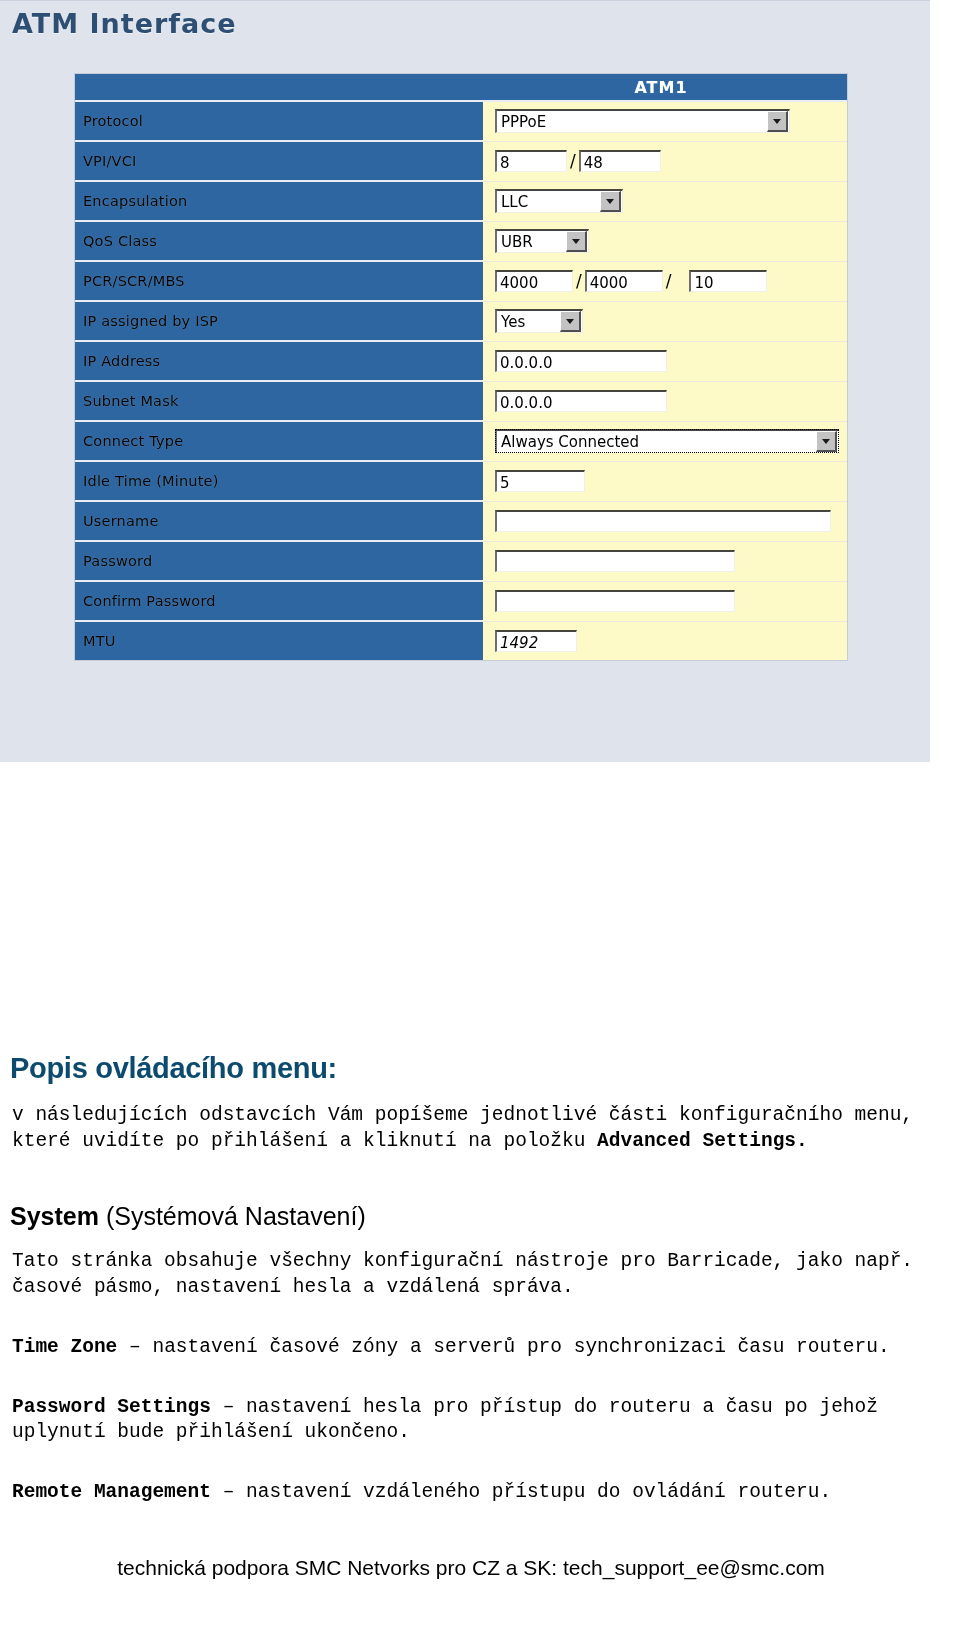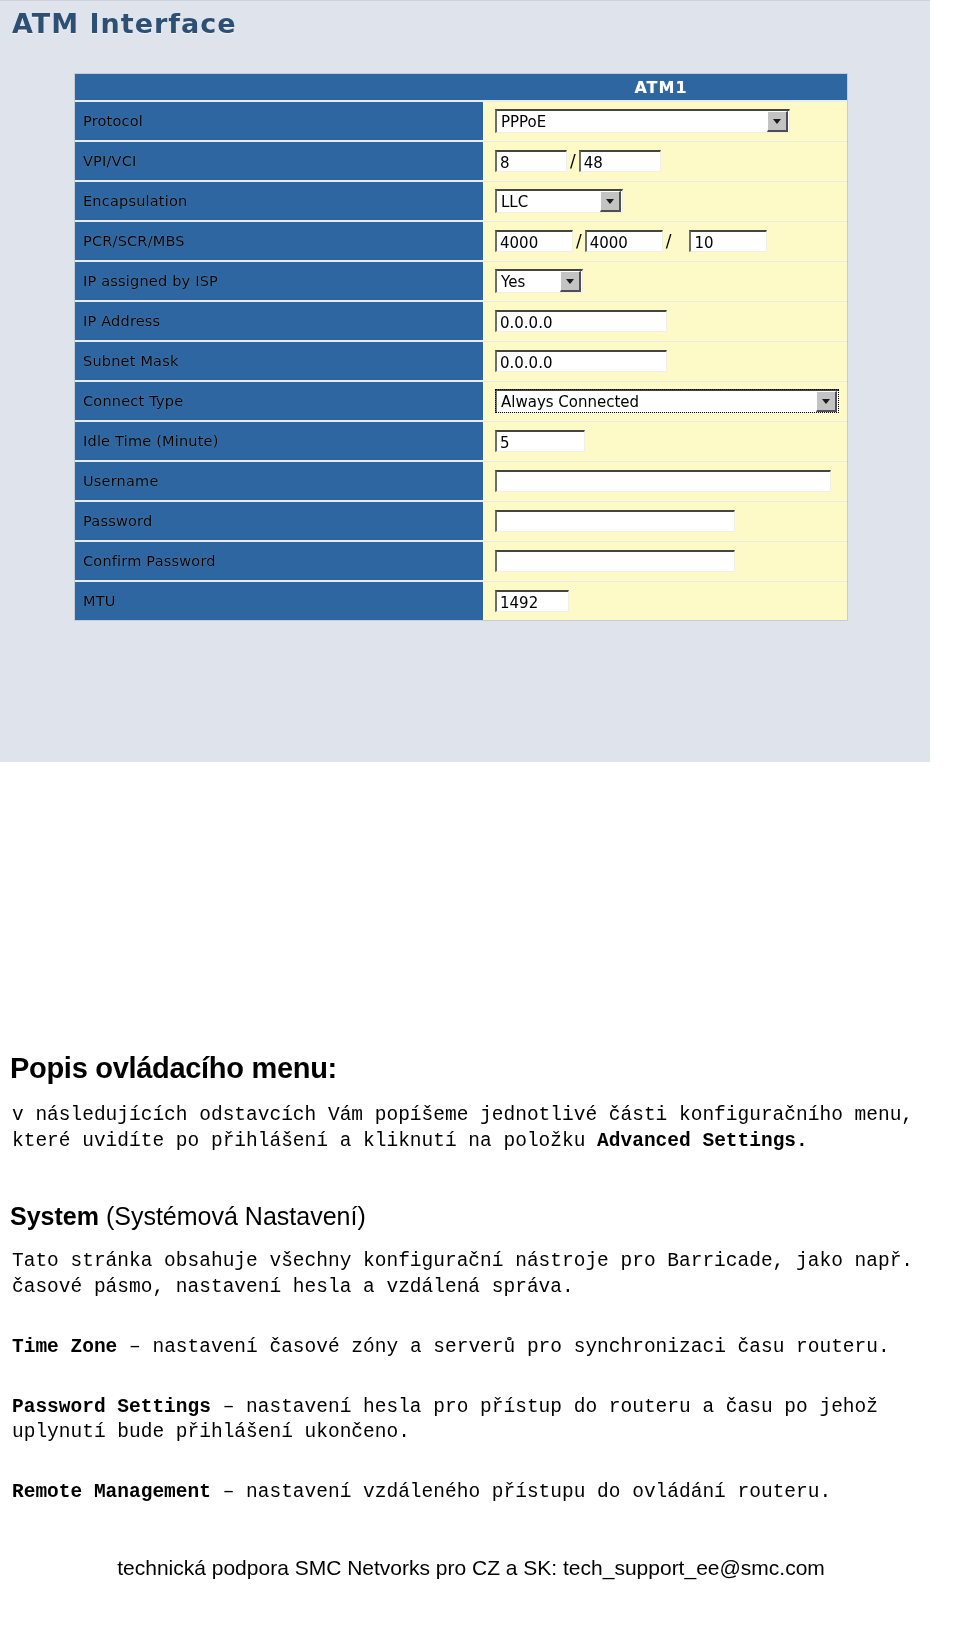--- a/index.html
+++ b/index.html
@@ -178,21 +178,21 @@
     top: 762px;
     width: 960px;
   }
   .doc-inner {
     padding: 0 28px 0 10px;
   }
   .h1-title {
     font-family: "Liberation Sans", sans-serif;
     font-size: 29px;
     font-weight: bold;
-    color: #000000;
+    color: #0c4a6e;
     margin: 0;
     letter-spacing: -0.3px;
   }
   .body-p {
     font-family: Liberation Mono, monospace;
     font-size: 19.5px;
     line-height: 1.32;
     color: #000;
     margin: 2px;
   }
@@ -262,20 +262,31 @@
         <td class="val-cell">
           <div class="selbox" style="width:128px;">
             <span>LLC</span>
             <span class="arrow-btn">
                 <i></i>
               </span>
           </div>
         </td>
       </tr>
 
+      <tr>
+        <td class="lbl-cell">QoS Class</td>
+        <td class="val-cell">
+          <div class="selbox" style="width:94px;">
+            <span>UBR</span>
+            <span class="arrow-btn">
+                <i></i>
+              </span>
+          </div>
+        </td>
+      </tr>
 
       <tr>
         <td class="lbl-cell">PCR/SCR/MBS</td>
         <td class="val-cell">
           <div class="ctl-row">
             <div class="txtbox" style="width:78px;">4000</div>
             <span class="slash">/</span>
             <div class="txtbox" style="width:78px;">4000</div>
             <span class="slash">/</span>
             <div class="txtbox" style="width:78px;margin-left:15px;">10</div>
@@ -345,21 +356,21 @@
       <tr>
         <td class="lbl-cell">Confirm Password</td>
         <td class="val-cell">
           <div class="txtbox" style="width:240px;"></div>
         </td>
       </tr>
 
       <tr>
         <td class="lbl-cell" style="border-bottom:none;">MTU</td>
         <td class="val-cell" style="border-bottom:none;">
-          <div class="txtbox" style="width:74px;">1492</div>
+          <div class="txtbox" style="width:82px;font-style:italic;">1492</div>
         </td>
       </tr>
     </tbody>
   </table>
 </div>
 
 <div class="doc">
   <div class="doc-inner">
     <div class="sp-a"></div>
 

